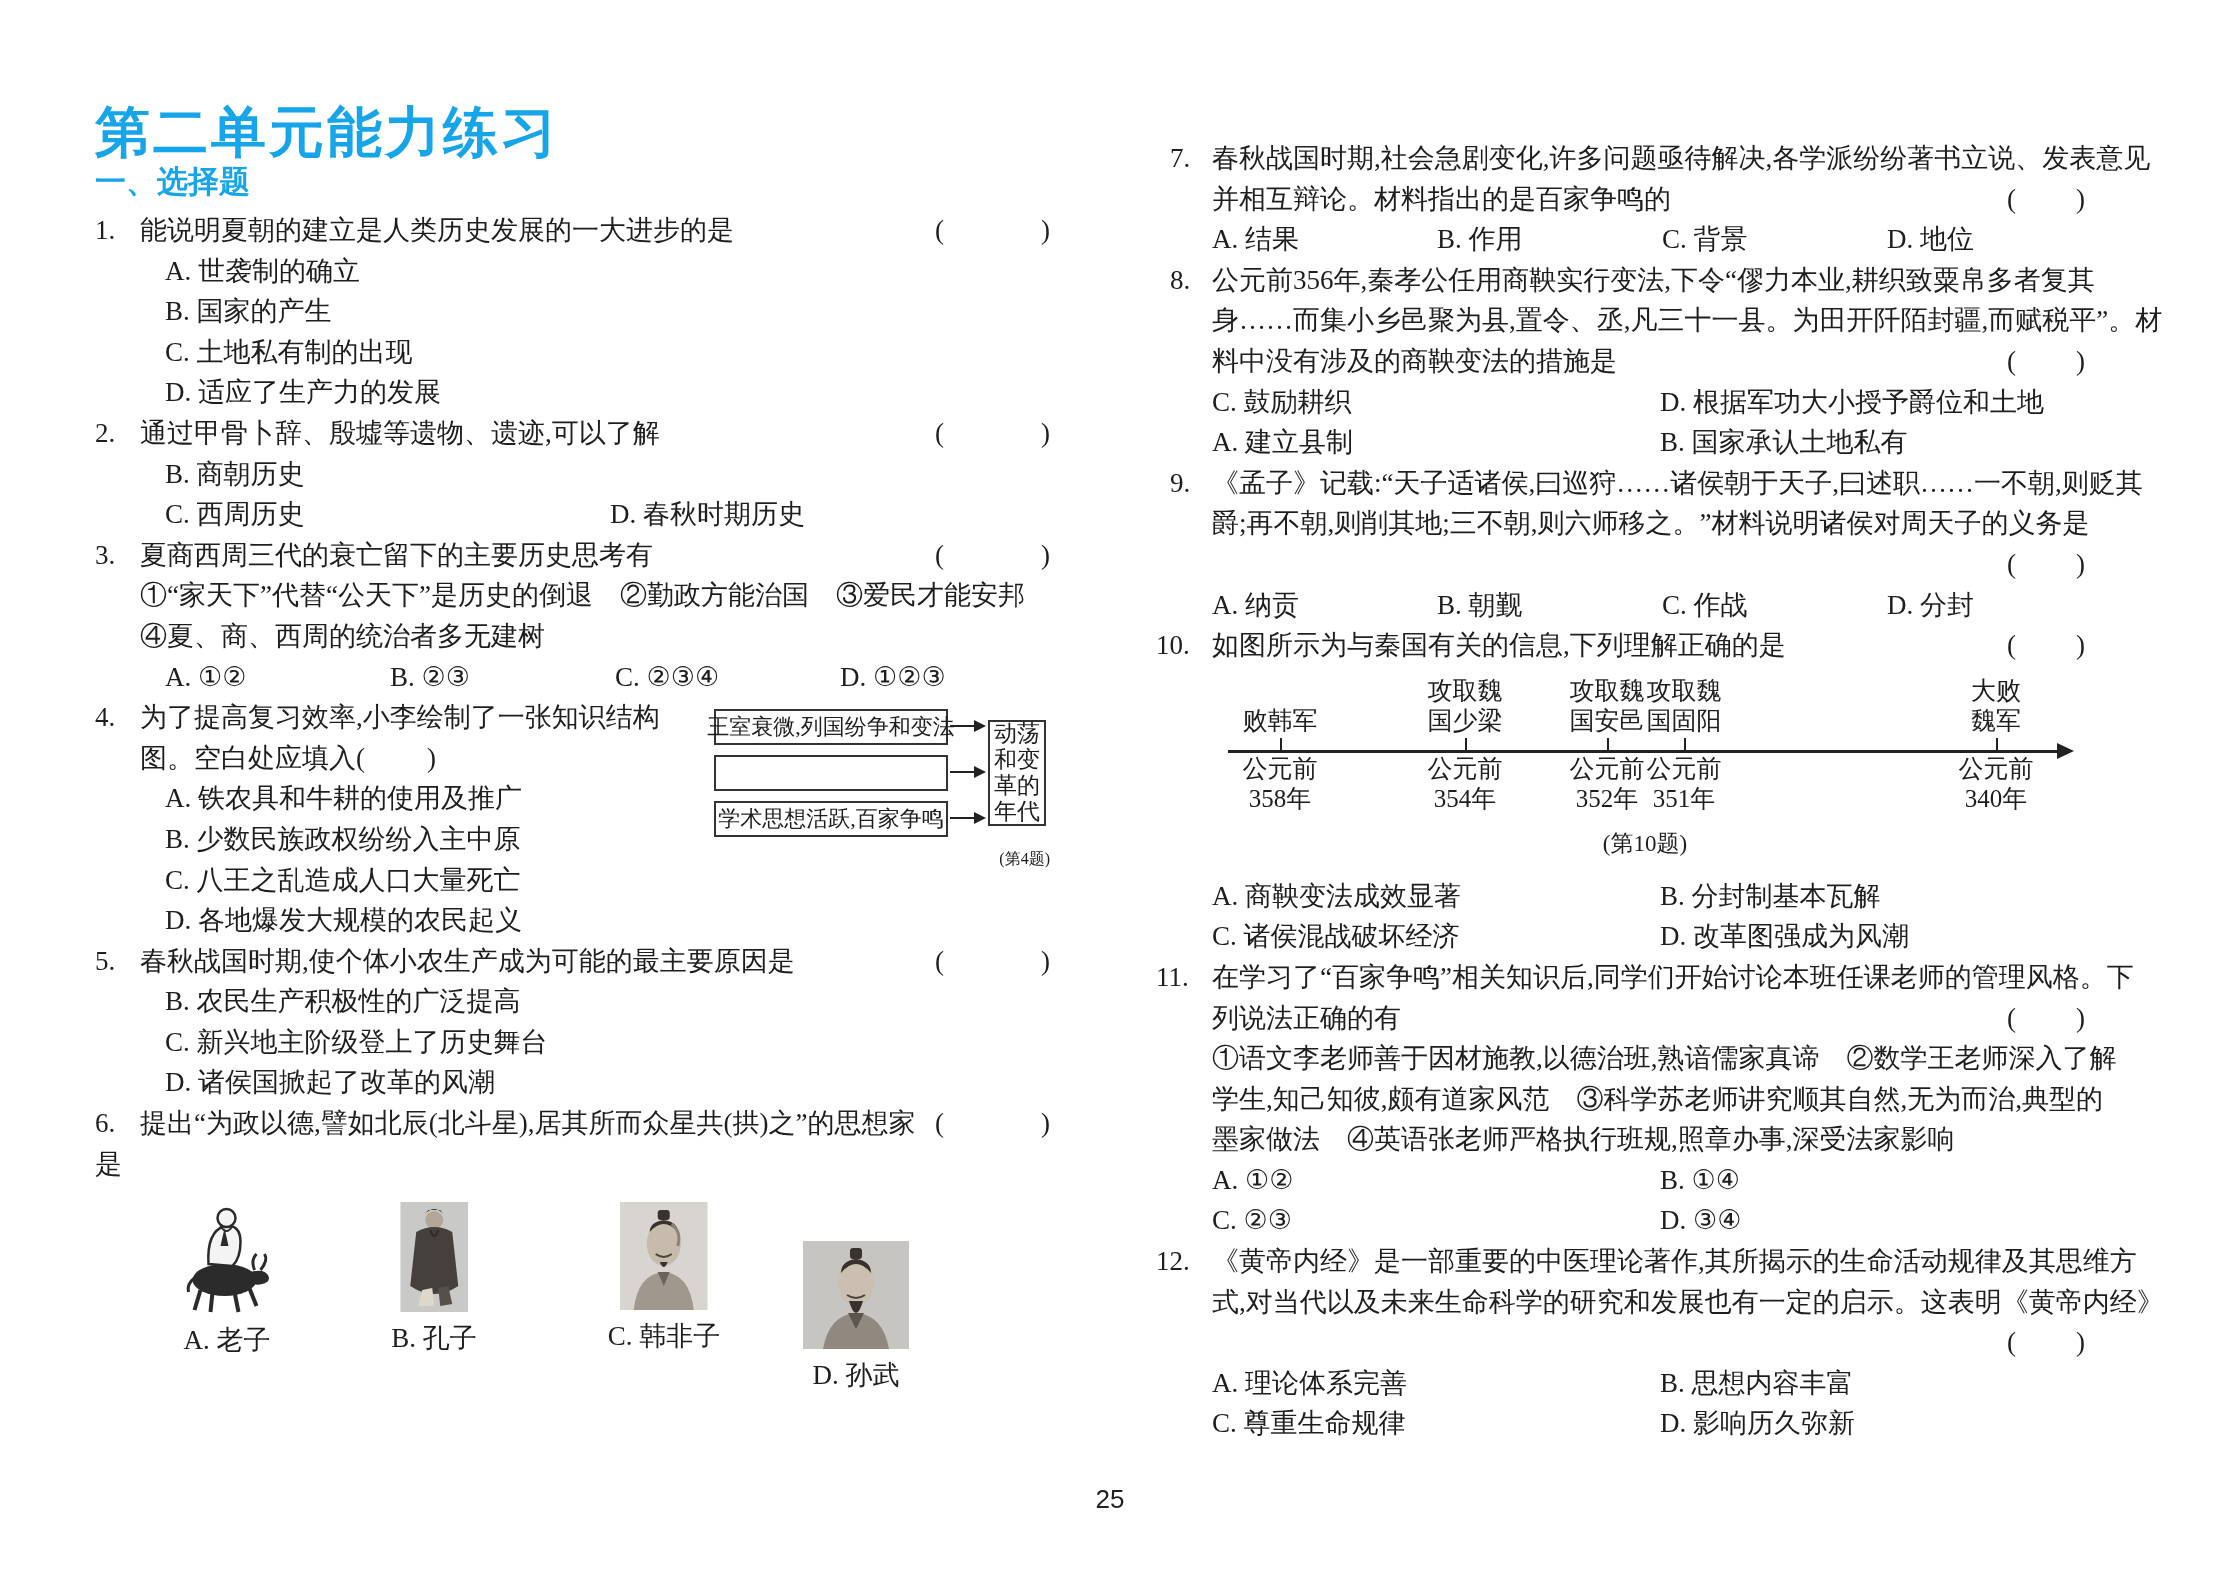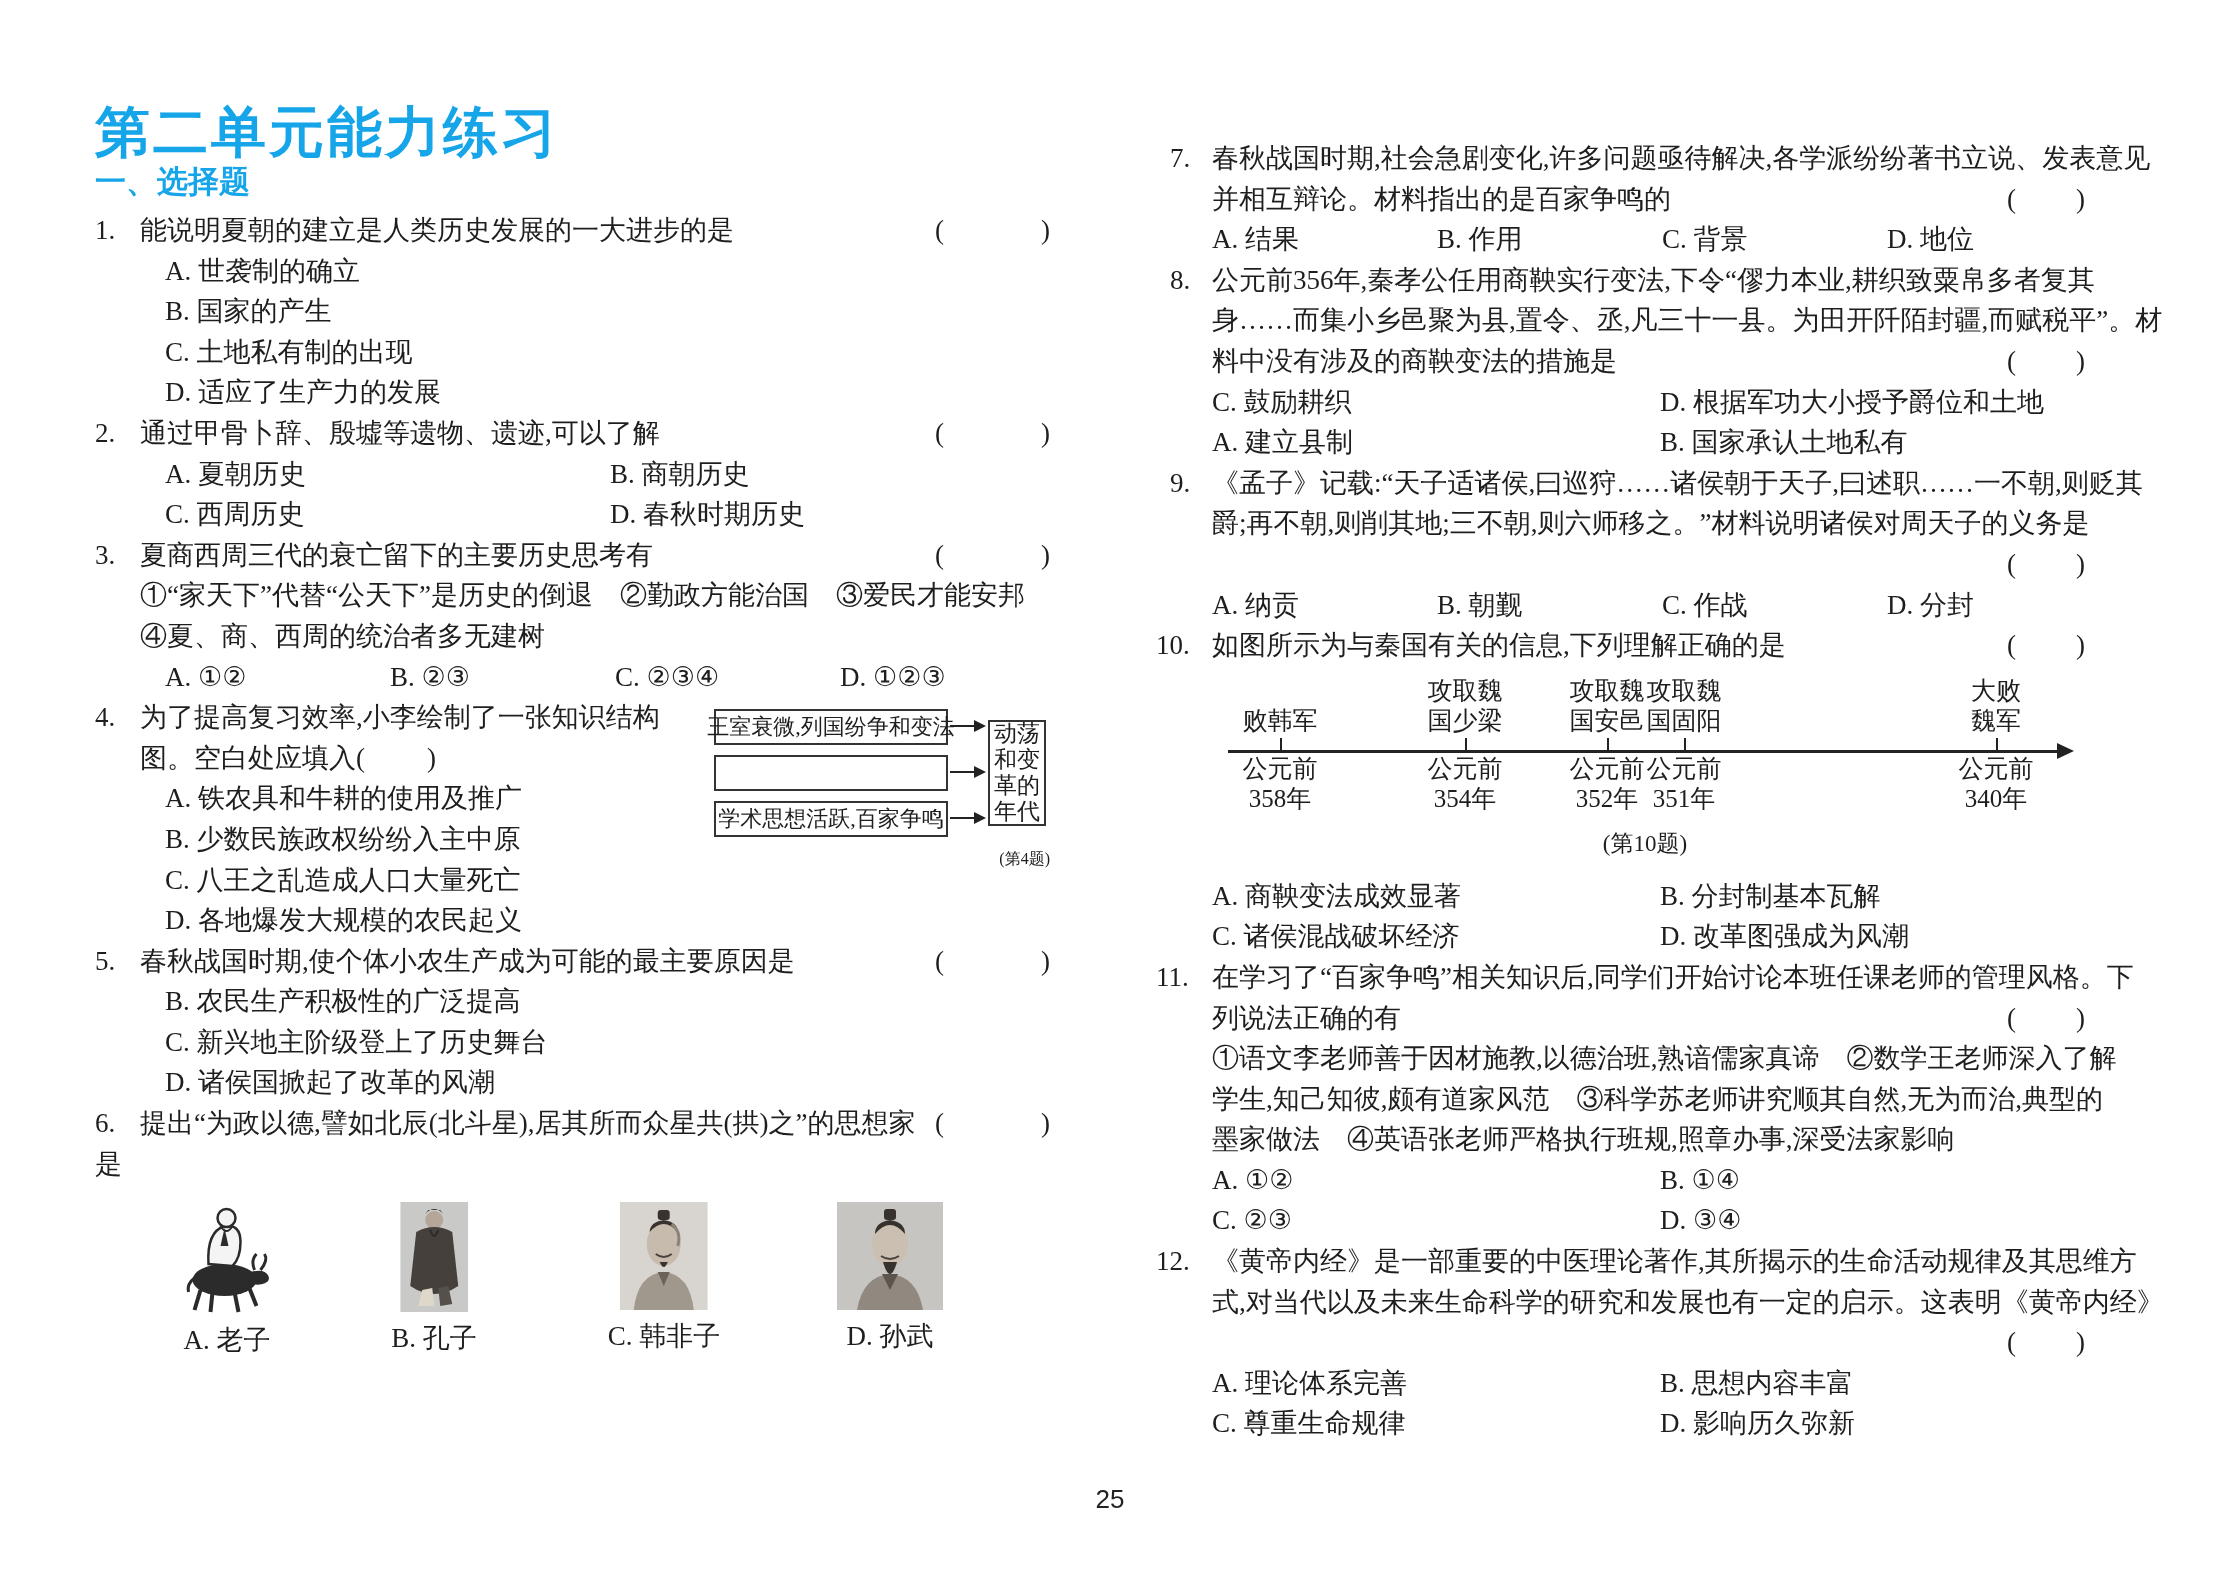--- a/index.html
+++ b/index.html
@@ -58,21 +58,21 @@
           border-left:12px solid #222; border-top:6px solid transparent; border-bottom:6px solid transparent; }
   .ka1 { top:16px; } .ka2 { top:62px; } .ka3 { top:108px; }
   .kresult { position:absolute; left:274px; top:11px; width:54px; height:102px; border:2px solid #333;
           display:flex; align-items:center; justify-content:center; }
   .kresult span { display:block; width:46px; font-size:23px; line-height:26px; text-align:center; }
   .kcaption { position:absolute; top:138px; left:0; width:336px; text-align:right; font-size:16px; line-height:24px; }
 
   
   .figures { position:relative; height:185px; margin-top:18px; }
   .figure { position:absolute; top:0; transform:translateX(-50%); text-align:center; }
-  .f1 { left:132px; } .f2 { left:339px; } .f3 { left:569px; } .f4 { left:795px; }
+  .f1 { left:132px; } .f2 { left:339px; } .f3 { left:569px; } .f4 { left:761px;margin-top:39px; }
   .figure svg { display:block; margin:0 auto; }
   .fig-label { margin-top:12px; font-size:27px; line-height:28px; white-space:nowrap; }
 
   
   .timeline { position:relative; height:210px; font-size:25px; }
   .tl-axis { position:absolute; top:84px; left:58px; width:830px; border-top:3px solid #222; }
   .tl-axis:after { content:""; position:absolute; right:-16px; top:-10px;
       border-left:17px solid #222; border-top:8px solid transparent; border-bottom:8px solid transparent; }
   .tl-ev { position:absolute; top:10px; width:160px; margin-left:-80px; height:60px; text-align:center;
       line-height:30px; display:flex; flex-direction:column; justify-content:flex-end; }
@@ -109,21 +109,20 @@
 
     <div class="q">
       <div class="line bracket-line">
         <span><span class="qnum">2.</span><span>通过甲骨卜辞、殷墟等遗物、遗迹,可以了解</span></span>
         <span class="bracket">
             <span>(</span>
             <span>)</span>
           </span>
       </div>
       <div class="opt-row">
-        <span class="opt-cell wide">A. 夏朝历史</span>
         <span class="opt-cell">B. 商朝历史</span>
       </div>
       <div class="opt-row">
         <span class="opt-cell wide">C. 西周历史</span>
         <span class="opt-cell">D. 春秋时期历史</span>
       </div>
     </div>
 
     <div class="q">
       <div class="line bracket-line">

